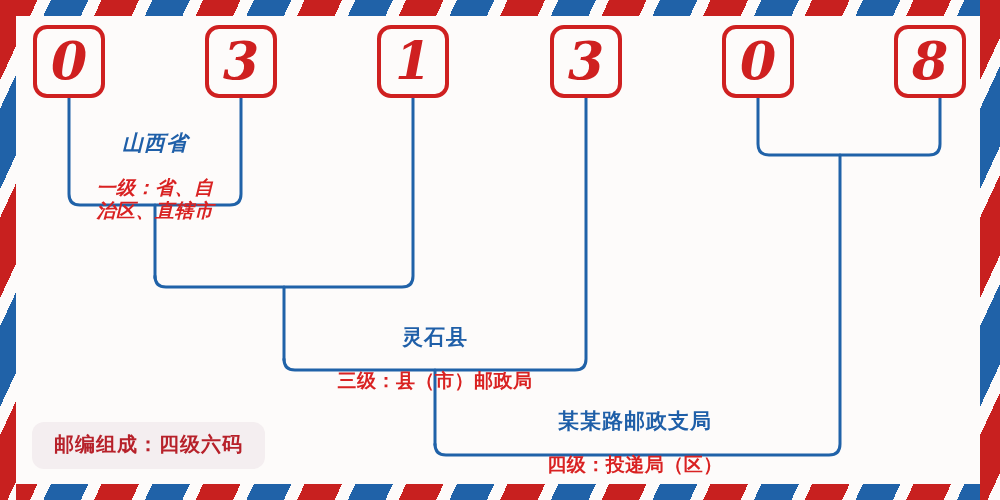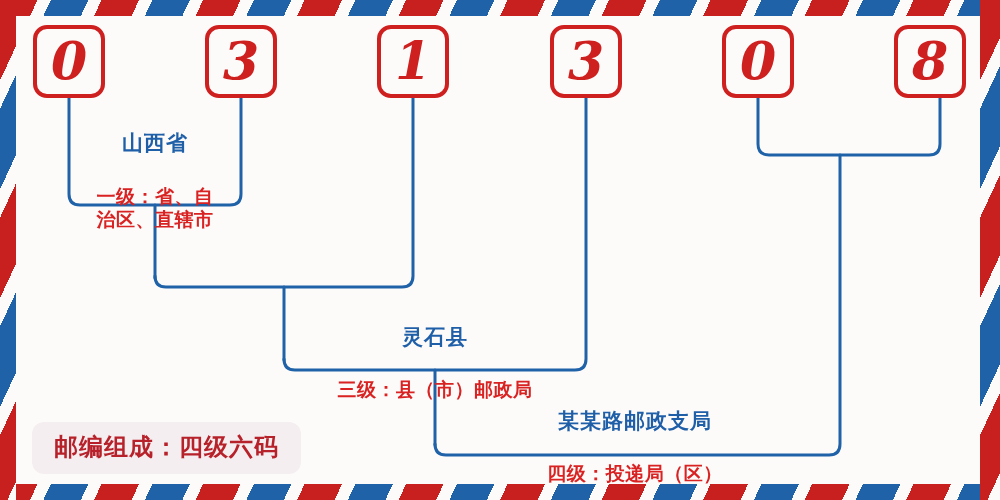--- a/index.html
+++ b/index.html
@@ -81,37 +81,37 @@
     font-size:21px;
     color:#1f5fa8;
     letter-spacing:1px;
   }
   .label-sub{
     font-family:"Liberation Sans", sans-serif;
     font-weight:700;
     font-size:19px;
     color:#d92222;
     letter-spacing:0.5px;
-    margin-top:10px;
+    margin-top:1px;
   }
   .label-sub.two-line{line-height:1.25;}
 
   
   #footer-badge{
     position:absolute;
     left:32px;top:422px;
     padding:9px 22px 11px 22px;
     background:#f4eef0;
     border-radius:12px;
     z-index:25;
   }
   #footer-badge .badge-text{
     font-family:"DejaVu Serif", serif;
     font-weight:700;
-    font-size:24px;
+    font-size:20px;
     color:#b7212a;
     letter-spacing:1px;
     white-space:nowrap;
     text-align:right;
   }
 </style>
 </head>
 <body>
 
 <div id="stage">
@@ -151,21 +151,21 @@
 
       <path d="M284,360 L284,359 Q284,370 295,370 L575,370 Q586,370 586,359 L586,98"></path>
       <path d="M435,370 L435,445"></path>
 
       <path d="M435,445 L435,444 Q435,455 446,455 L829,455 Q840,455 840,444 L840,155"></path>
 
       <path d="M758,98 L758,144 Q758,155 769,155 L929,155 Q940,155 940,144 L940,98"></path>
     </g>
   </svg>
 
-  <div class="label-group" style="left:70px;top:112px;width:170px;">
+  <div class="label-group" style="left:70px;top:112px;width:170px;font-style:italic;">
     <div class="label-title">山西省</div>
     <div class="label-sub two-line">一级：省、自
 治区、直辖市</div>
   </div>
 
 
   <div class="label-group" style="left:470px;top:390px;width:330px;">
     <div class="label-title">某某路邮政支局</div>
     <div class="label-sub">四级：投递局（区）</div>
   </div>

